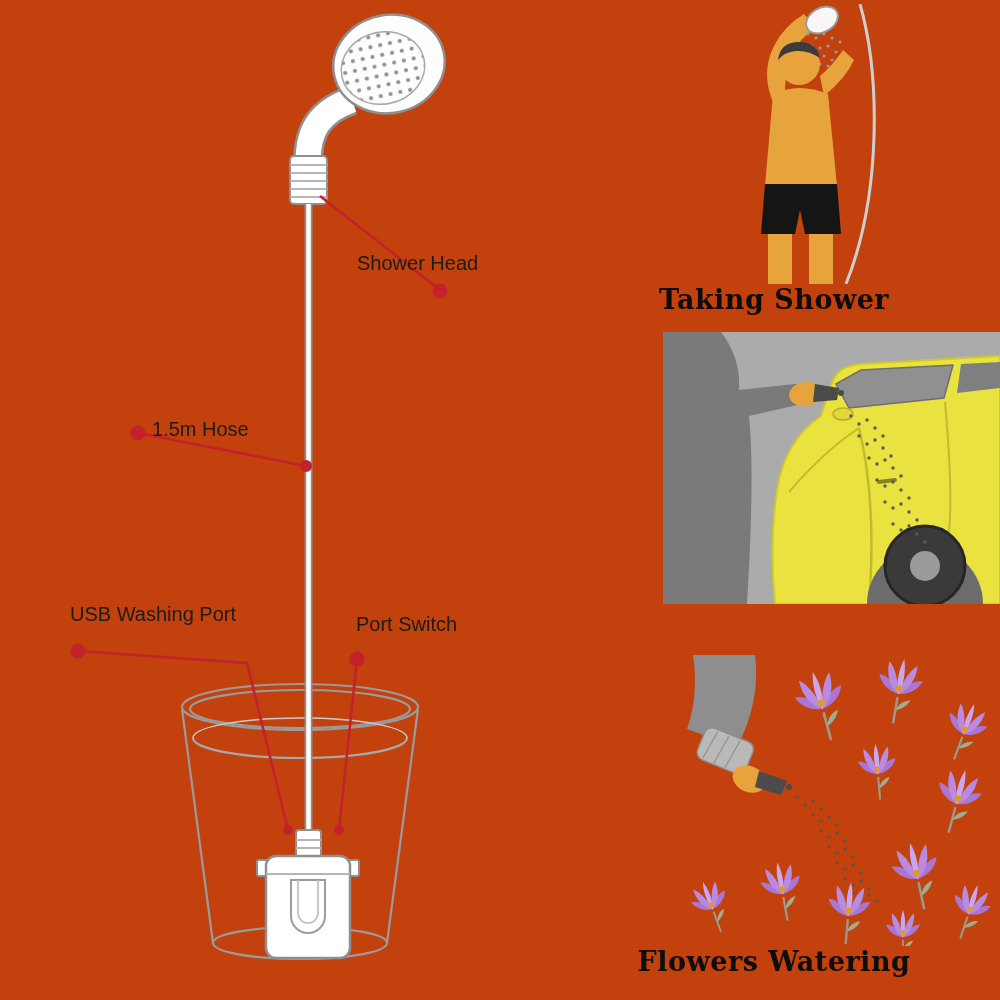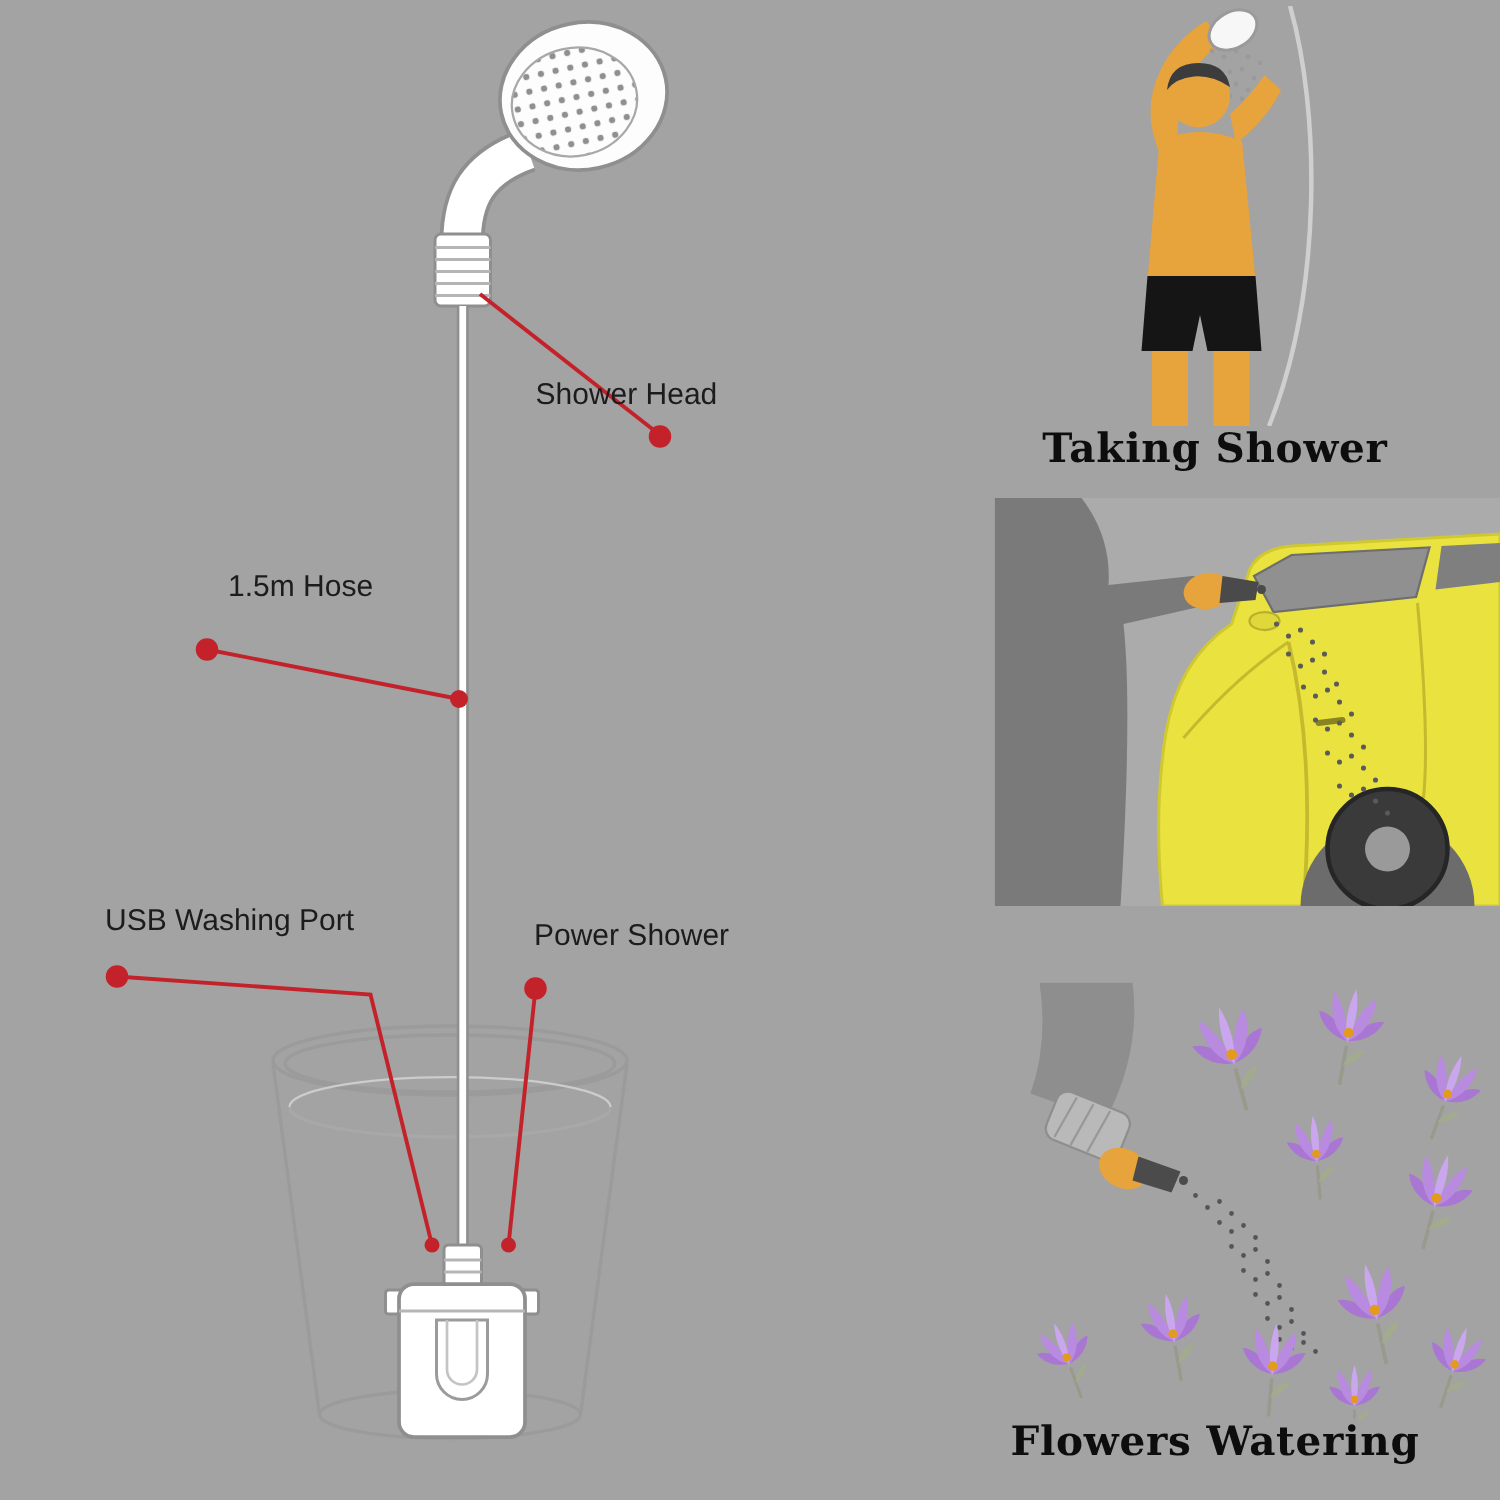--- a/index.html
+++ b/index.html
@@ -1,30 +1,30 @@
 <!DOCTYPE html>
 <html><head>
 <meta charset="utf-8">
 <style>
   *{margin:0;padding:0;box-sizing:border-box}
   html,body{width:1000px;height:1000px;background:#fff;overflow:hidden}
   body{font-family:"Liberation Sans",sans-serif;position:relative}
-  .page{position:absolute;inset:0;background:#a3a3a3}
+  .page{position:absolute;inset:0;background:#c2410c}
   .diagram-svg{position:absolute;left:0;top:0;width:660px;height:1000px}
   .callout-label{position:absolute;font-size:20px;color:#1c1c1c;white-space:nowrap}
   .lbl-shower{left:357px;top:252px}
-  .lbl-hose{left:152px;top:380px}
+  .lbl-hose{left:152px;top:418px}
   .lbl-usb{left:70px;top:603px}
   .lbl-power{left:356px;top:613px}
   .panel{position:absolute;overflow:hidden}
   .panel svg{display:block;width:100%;height:100%}
   .panel-shower{left:688px;top:4px;width:312px;height:280px}
   .panel-car{left:663px;top:332px;width:337px;height:272px}
   .panel-flowers{left:663px;top:655px;width:337px;height:291px}
-  .caption{position:absolute;left:630px;width:360px;text-align:center;
+  .caption{position:absolute;left:594px;width:360px;text-align:center;
     font-family:"DejaVu Serif",serif;font-weight:bold;font-size:27px;
     color:#0d0d0d;letter-spacing:.5px}
   .cap-1{top:284px}
   .cap-2{top:612px}
   .cap-3{top:946px}
 </style>
 </head>
 <body>
 
 <div class="page">
@@ -88,21 +88,21 @@
 
       <circle cx="357" cy="659" r="7.5" stroke="none"></circle>
       <line x1="357" y1="659" x2="339" y2="830"></line>
       <circle cx="339" cy="830" r="5" stroke="none"></circle>
     </g>
   </svg>
 
   <div class="callout-label lbl-shower">Shower Head</div>
   <div class="callout-label lbl-hose">1.5m Hose</div>
   <div class="callout-label lbl-usb">USB Washing Port</div>
-  <div class="callout-label lbl-power">Power Shower</div>
+  <div class="callout-label lbl-power">Port Switch</div>
 
   <div class="panel panel-shower">
     <svg viewBox="0 0 312 280">
       <path d="M172,0 C192,70 194,190 158,280" stroke="#cfcfcf" stroke-width="3" fill="none"></path>
       <g>
 
         <path d="M86,100 Q72,70 86,42 Q96,22 116,10 L128,24 Q106,38 100,60 Q96,80 97,102 Z" fill="#e7a33c"></path>
 
         <g transform="rotate(-30 134 16)">
           <ellipse cx="134" cy="16" rx="17" ry="12" fill="#f7f7f7" stroke="#9a9a9a" stroke-width="2"></ellipse>

